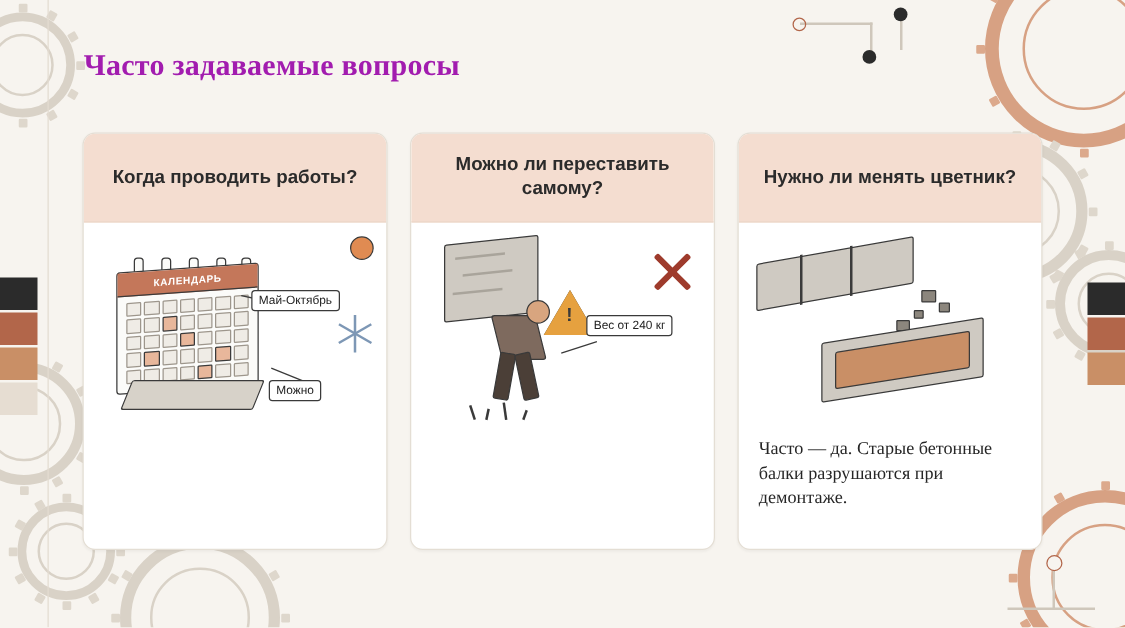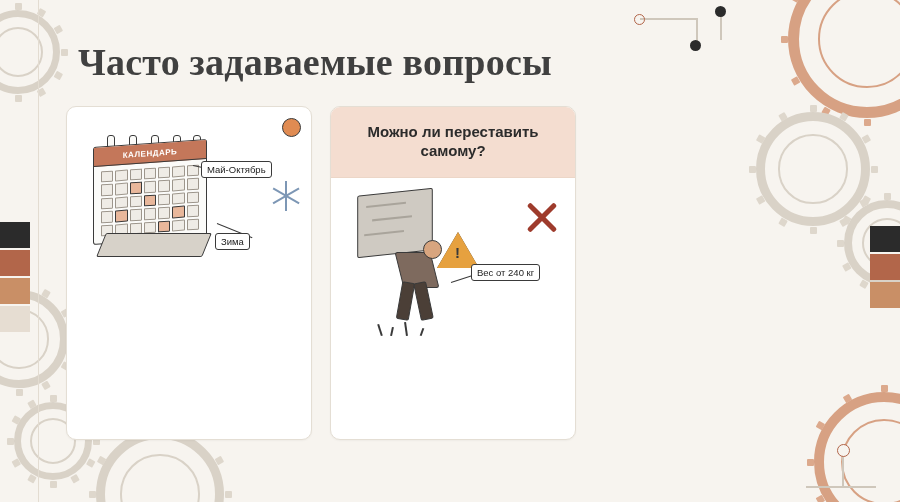--- a/index.html
+++ b/index.html
@@ -72,26 +72,26 @@
     background: #cfc7bb;
   }
   .dot-deco {
     position: absolute;
     border-radius: 50%;
   }
 
   
   .page-title {
     position: absolute;
-    left: 78px;
+    left: 67px;
     top: 40px;
     font-family: "Liberation Serif", serif;
-    font-size: 38px;
+    font-size: 24px;
     font-weight: bold;
-    color: #404040;
+    color: #a21caf;
     letter-spacing: 0.2px;
   }
 
   
   .cards {
     position: absolute;
     left: 66px;
     top: 106px;
     width: 768px;
     display: flex;
@@ -489,20 +489,21 @@
     <div class="line-deco" style="left:806px; top:486px; width:70px; height:1.5px;"></div>
 
     <div class="line-deco" style="left:38px; top:0; width:1px; height:502px; background:#e3dcd1;"></div>
   </div>
 
   <div class="page-title">Часто задаваемые вопросы</div>
 
   <div class="cards">
 
     <div class="card">
+      <div class="card-head">Когда проводить работы?</div>
       <div class="card-art">
         <div class="cal-wrap">
           <div class="cal-rings">
             <i style="left:10px"></i>
               <i style="left:32px"></i>
               <i style="left:54px"></i>
               <i style="left:76px"></i>
               <i style="left:96px"></i>
           </div>
           <div class="cal-body">
@@ -558,21 +559,21 @@
         <div class="snow">
           <i style="transform:rotate(0deg)"></i>
             <i style="transform:rotate(60deg)"></i>
             <i style="transform:rotate(120deg)"></i>
         </div>
 
         <div class="lead" style="left:126px; top:58px; width:46px; transform:rotate(12deg);"></div>
         <div class="tag" style="left:134px; top:54px;">Май-Октябрь</div>
 
         <div class="lead" style="left:150px; top:116px; width:38px; transform:rotate(22deg);"></div>
-        <div class="tag" style="left:148px; top:126px;">Зима</div>
+        <div class="tag" style="left:148px; top:126px;">Можно</div>
       </div>
     </div>
 
     <div class="card">
       <div class="card-head">Можно ли переставить самому?</div>
       <div class="card-art">
         <div class="block"></div>
         <div class="person">
           <div class="torso"></div>
           <div class="head"></div>
@@ -586,19 +587,38 @@
           <i style="left:46px; height:8px; transform:rotate(20deg)"></i>
         </div>
         <div class="warn-tri">
             <span>!</span>
           </div>
         <div class="cross">
           <i style="transform:rotate(45deg)"></i>
           <i style="transform:rotate(-45deg)"></i>
         </div>
         <div class="lead" style="left:120px; top:104px; width:30px; transform:rotate(-18deg);"></div>
-        <div class="tag" style="left:140px; top:86px;">Вес от 240 кг</div>
+        <div class="tag" style="left:140px; top:74px;">Вес от 240 кг</div>
       </div>
     </div>
 
+    <div class="card">
+      <div class="card-head">Нужно ли менять цветник?</div>
+      <div class="card-art">
+        <div class="beam beam-top">
+          <div class="seg" style="left:34px"></div>
+          <div class="seg" style="left:74px"></div>
+        </div>
+        <div class="rubble" style="left:146px; top:54px; width:10px; height:8px;"></div>
+        <div class="rubble" style="left:160px; top:64px; width:7px; height:6px;"></div>
+        <div class="rubble" style="left:140px; top:70px; width:6px; height:5px;"></div>
+        <div class="rubble" style="left:126px; top:78px; width:9px; height:7px;"></div>
+        <div class="beam-bottom-wrap">
+          <div class="beam-bottom" style="border:1.8px solid #3a3a3a; border-radius:2px;">
+            <div class="inner"></div>
+          </div>
+        </div>
+      </div>
+      <div class="card-text">Часто — да. Старые бетонные балки разрушаются при демонтаже.</div>
+    </div>
 
   </div>
 </div>
 
 </body></html>

